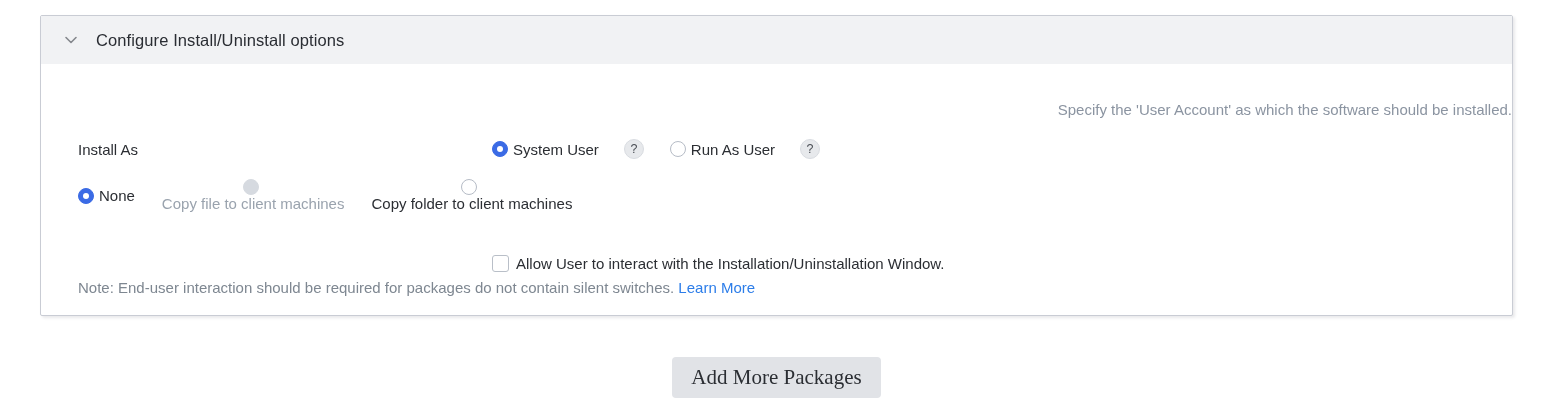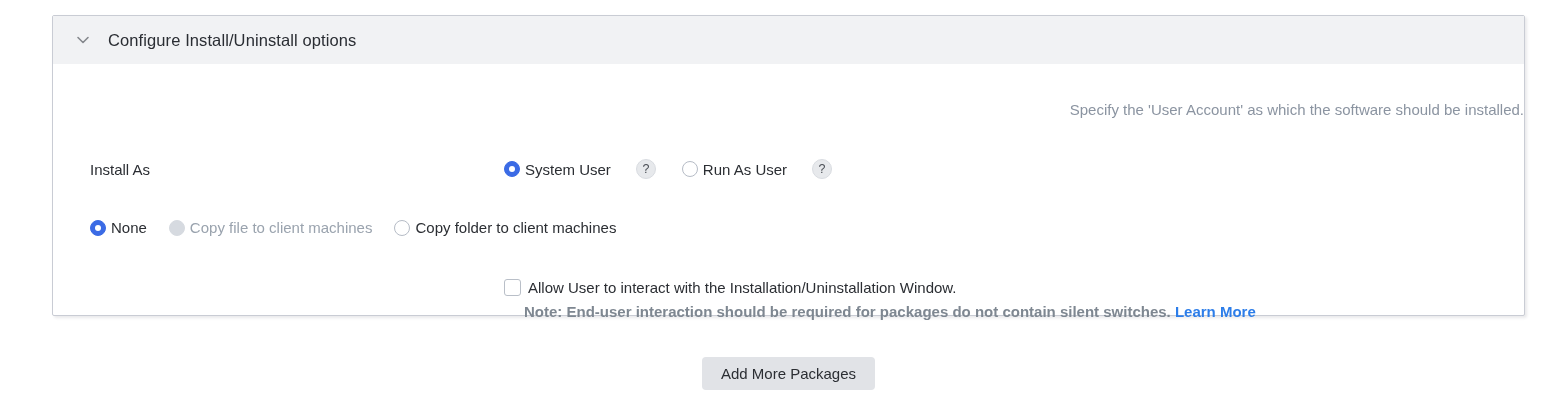--- a/index.html
+++ b/index.html
@@ -2,21 +2,21 @@
 <html><head>
 <meta charset="utf-8">
 <style>
   * { margin: 0; padding: 0; box-sizing: border-box; }
   html, body {
     width: 1543px; height: 411px;
     background: #ffffff;
     font-family: "Liberation Sans", sans-serif;
     overflow: hidden;
   }
-  .page { padding: 15px 0 0 52px; }
+  .page { padding: 15px 0 0 40px; }
 
   
   .panel {
     width: 1473px;
     height: 301px;
     border: 1px solid #c9ccd4;
     border-radius: 2px;
     background: #ffffff;
     box-shadow: 2px 2px 3px rgba(40,44,63,0.10);
   }
@@ -39,21 +39,21 @@
   .panel-body { padding-left: 37px; }
 
   .description {
     margin-top: 36px;
     font-size: 15px;
     line-height: 19px;
     color: #8b94a1;
     text-align: right;
   }
 
-  .form-row { display: flex; align-items: center; margin-top: 40px; }
+  .form-row { display: flex; align-items: center; margin-top: 20px; }
   .row-label {
     width: 414px;
     flex-shrink: 0;
     font-size: 15px;
     color: #2b2e33;
   }
   .row-controls { display: flex; align-items: center; }
 
   
   .radio-option { display: flex; align-items: center; cursor: pointer; }
@@ -92,52 +92,50 @@
     background: #e7e9ec;
     border: 1px solid #d9dce1;
     color: #4a4e55;
     font-size: 12.5px;
     line-height: 18px;
     text-align: center;
     cursor: pointer;
     flex-shrink: 0;
   }
   .gap-left { margin-left: 26px; }
-  .opt-gap { margin-left: 22px; }
+  .opt-gap { margin-left: 22px; flex-direction: column; }
 
   
   .checkbox-row { margin-left: 414px; margin-top: 43px; }
   .checkbox-option { display: flex; align-items: center; cursor: pointer; }
   .checkbox {
     width: 17px; height: 17px;
     border: 1px solid #b9bfc8;
     border-radius: 3px;
     background: #ffffff;
     flex-shrink: 0;
   }
   .checkbox-option .option-label { margin-left: 7px; font-size: 15px; color: #2b2e33; }
 
   .note {
-    margin-left: 434px;
     margin-top: 7px;
     font-size: 15px;
     color: #7e8791;
-    font-weight: bold;
   }
   .learn-more { color: #2c7de9; text-decoration: none; cursor: pointer; }
 
   
   .footer { width: 1473px; text-align: center; margin-top: 41px; }
   .add-btn {
     display: inline-block;
     border: none;
     background: #e1e3e7;
     color: #2b2e33;
-    font-family: Liberation Sans, sans-serif;
-    font-size: 15px;
+    font-family: Liberation Serif, serif;
+    font-size: 21px;
     padding: 8px 19px;
     border-radius: 4px;
     cursor: pointer;
   }
 </style>
 </head>
 <body>
 
 <div class="page">
 

